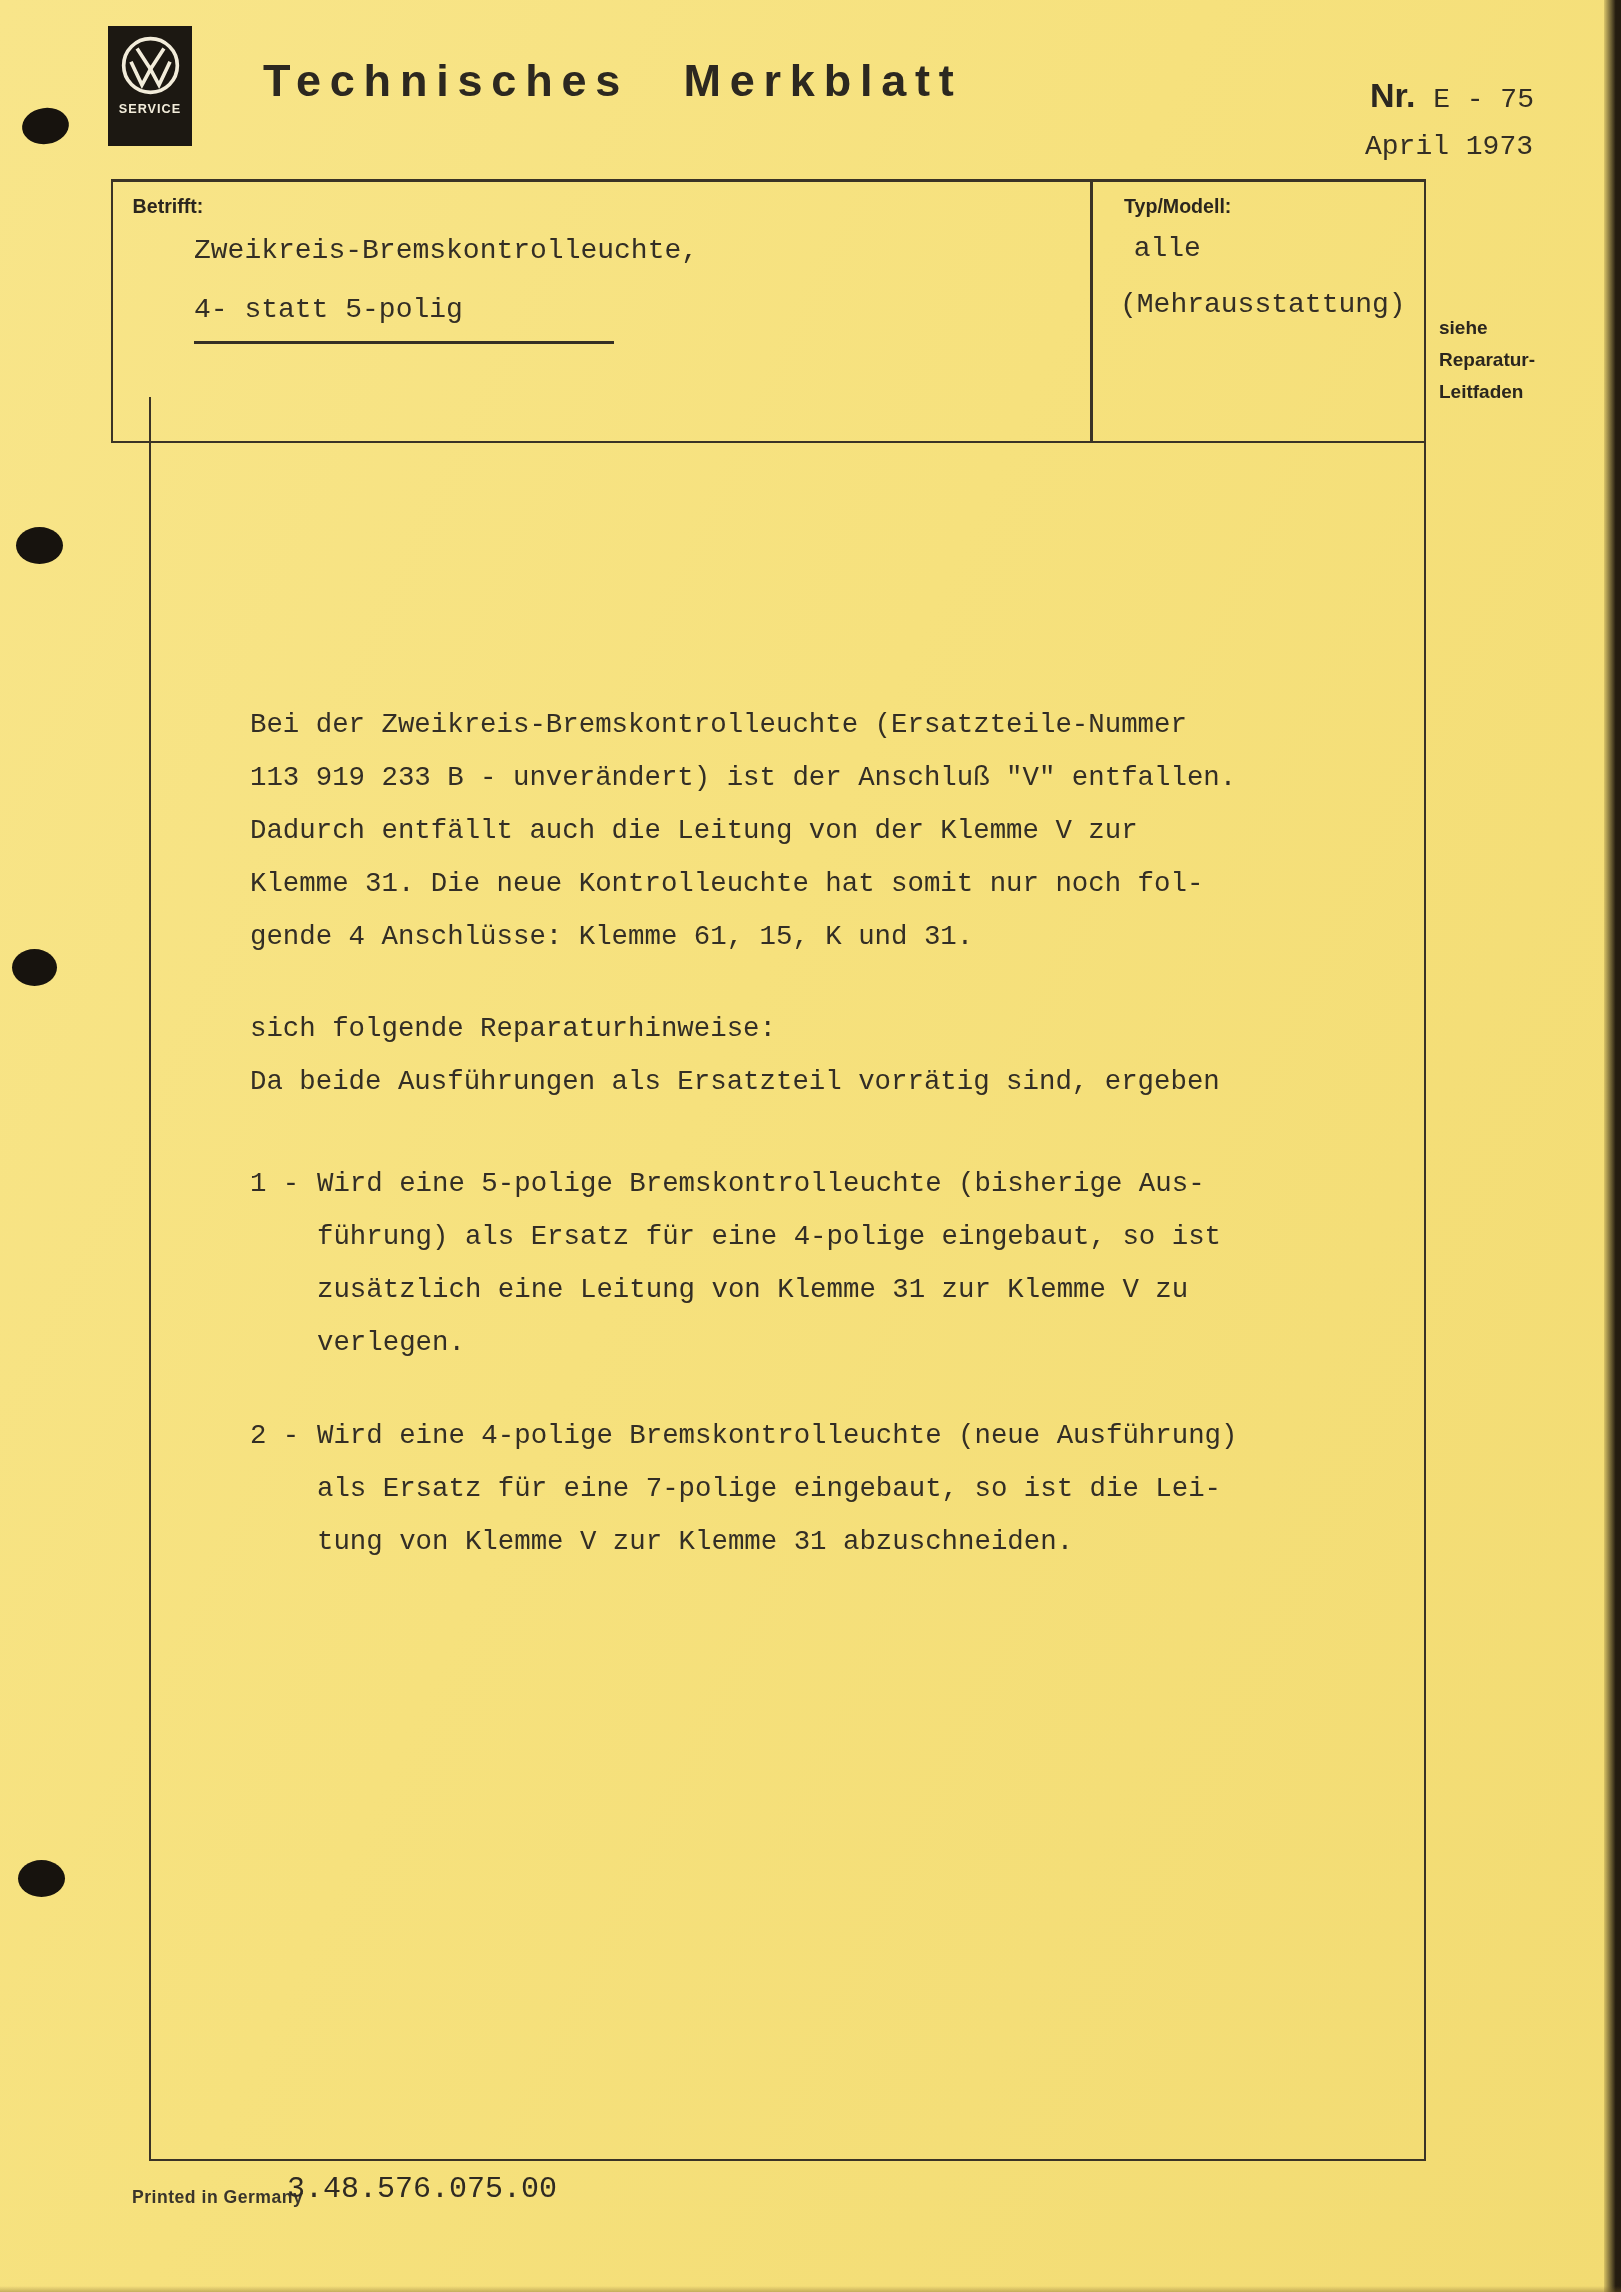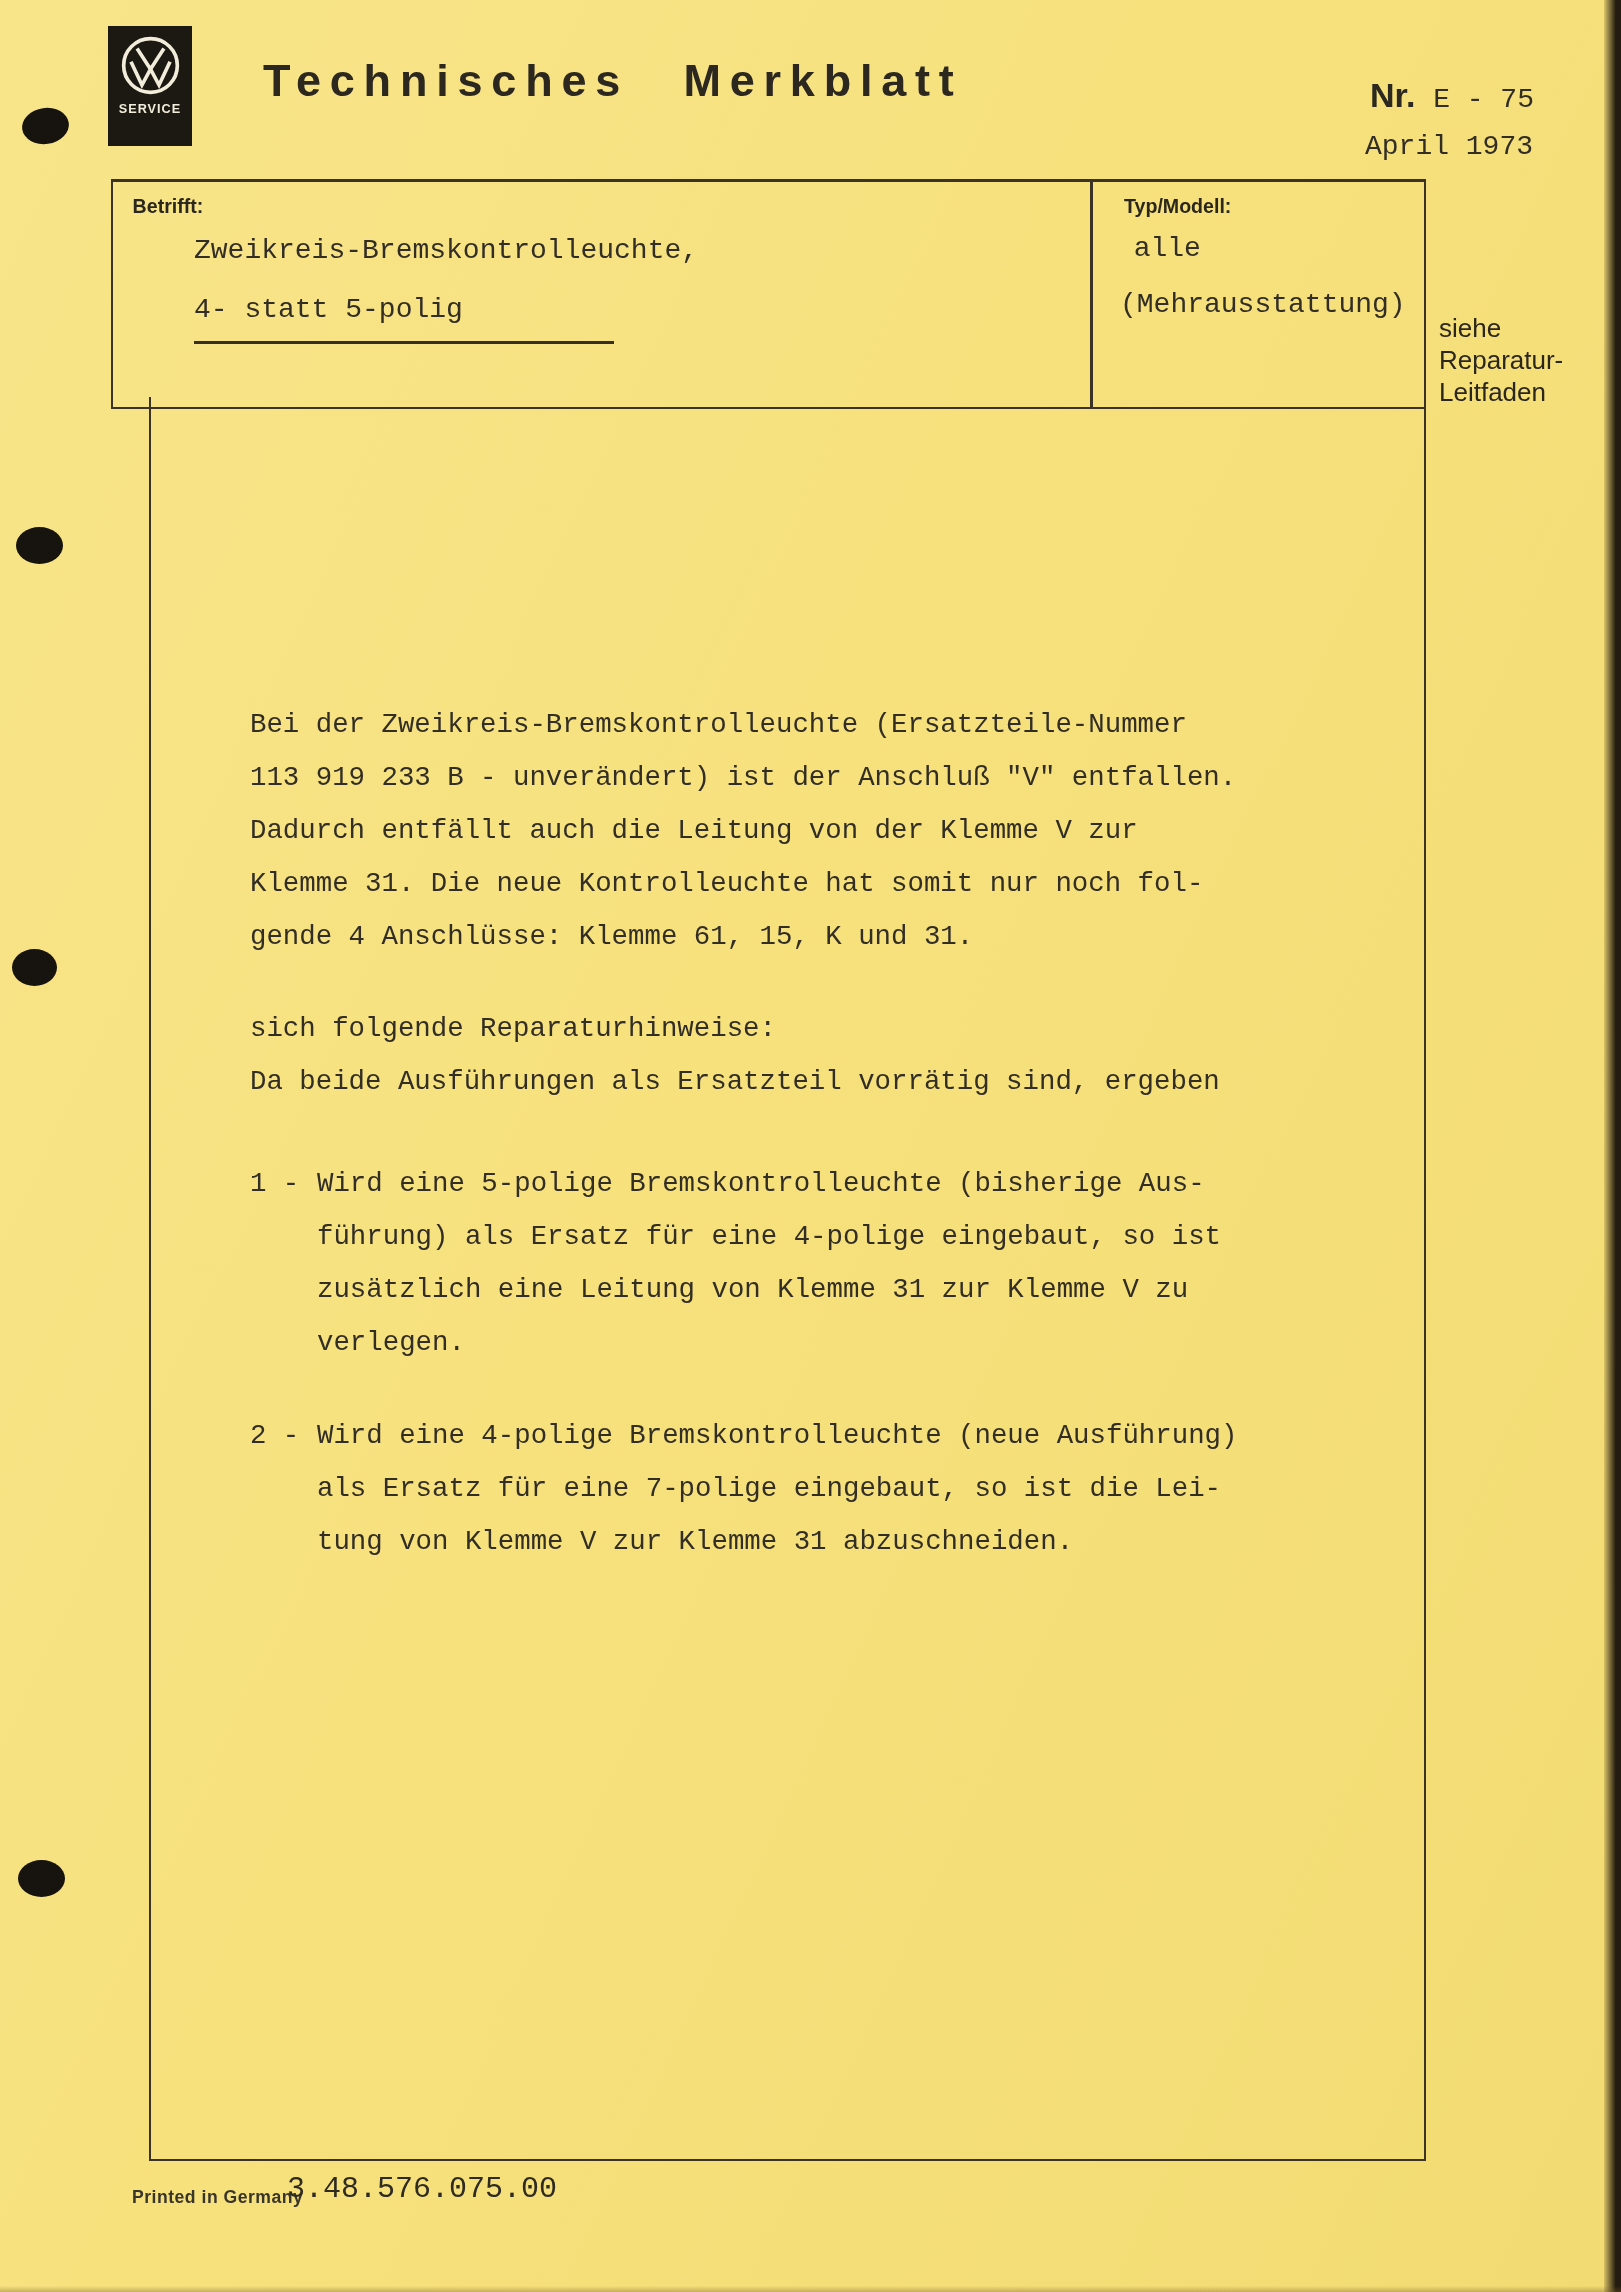--- a/index.html
+++ b/index.html
@@ -32,30 +32,30 @@
   .logo-box svg{margin-top:8.8px;}
   .logo-label{color:#f2ecda;font-size:12.7px;font-weight:bold;letter-spacing:1px;margin-top:5.9px;}
   .doc-title{position:absolute;left:263px;top:55px;font-size:45px;font-weight:bold;
     letter-spacing:8.8px;word-spacing:33px;color:#2c2820;white-space:nowrap;}
   .nr-line{position:absolute;left:1370px;top:76px;display:flex;align-items:baseline;white-space:nowrap;gap:8px;}
   .nr-label{font-size:34px;font-weight:bold;color:#2c2820;}
   .nr-value{font-size:28px;margin-left:9.8px;color:#332e25;}
   .doc-date{position:absolute;left:1365px;top:131px;font-size:28px;white-space:nowrap;}
 
   
-  .info-box{position:absolute;left:111px;top:179px;width:1315px;height:230px;
+  .info-box{position:absolute;left:111px;top:179px;width:1315px;height:264px;
     border:2.9px solid #3a3326;border-top-width:3.9px;box-sizing:border-box;}
   .info-divider{position:absolute;left:977px;top:0;bottom:0;width:2.9px;background:#3a3326;}
   .betrifft-label{position:absolute;left:19.6px;top:12.7px;font-size:19.6px;font-weight:bold;color:#2b261e;}
   .subject{position:absolute;left:81px;top:39px;font-size:28px;line-height:59px;white-space:nowrap;}
   .subject-underlined{display:inline-block;min-width:420px;border-bottom:3.9px solid #352f24;padding-bottom:2px;}
   .typ-label{position:absolute;left:997px;top:12.7px;font-size:19.6px;font-weight:bold;color:#2b261e;margin-left:14px;}
   .typ-lines{position:absolute;left:1007px;top:39px;font-size:28px;line-height:56px;white-space:nowrap;}
   .typ-line1{padding-left:13.7px;}
-  .side-note{position:absolute;left:1439px;top:312px;font-size:26px;font-weight:normal;
+  .side-note{position:absolute;left:1439px;top:312px;font-size:19px;font-weight:bold;
     color:#2b261e;line-height:32px;}
 
   
   .content-box{position:absolute;left:149px;top:397px;width:1277px;height:1764px;
     border:2.9px solid #3a3326;border-top:none;box-sizing:border-box;}
 
   .bodytext{position:absolute;font-size:27.4px;line-height:53px;white-space:nowrap;color:#332e25;margin-left:28px;}
   .para1{left:222px;top:698px;}
   .para2{left:222px;top:1002px;}
   .item1{left:222px;top:1157px;}

